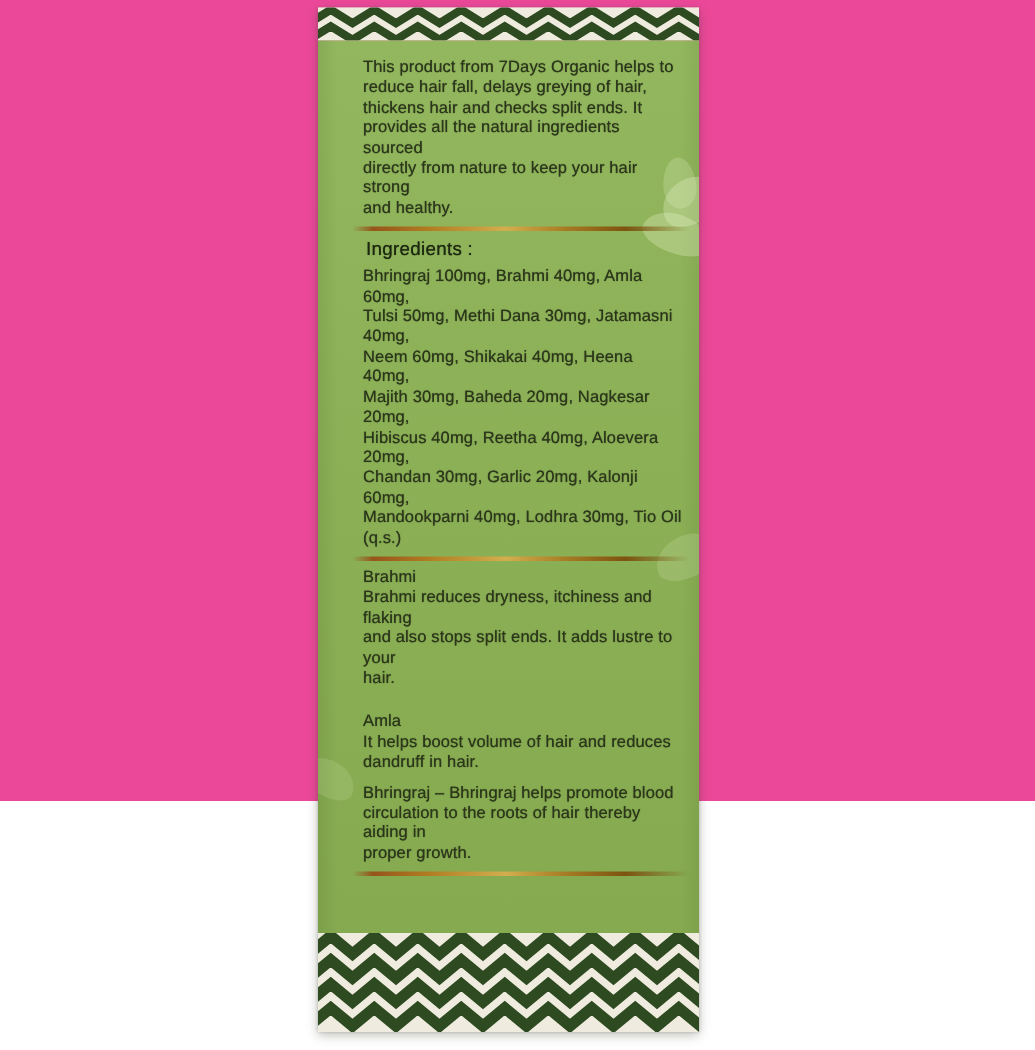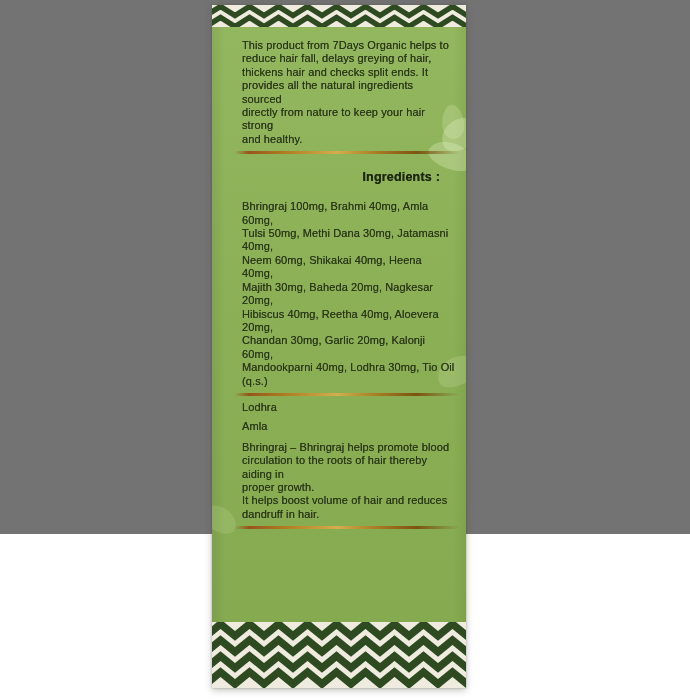--- a/index.html
+++ b/index.html
@@ -5,21 +5,21 @@
   html, body { margin: 0; padding: 0; }
   body {
     width: 690px; height: 700px;
     background: #ffffff;
     font-family: "Liberation Sans", sans-serif;
     overflow: hidden;
   }
   .scene {
     position: relative;
     width: 690px; height: 534px;
-    background: #737373;
+    background: #ec4899;
   }
   .package {
     position: absolute;
     left: 212px; top: 5px;
     width: 254px;
     box-shadow: 0 2px 7px rgba(70,70,55,0.35), 0 0 2px rgba(60,60,45,0.3);
   }
   .band { display: block; width: 254px; line-height: 0; background: #efecdf; }
   .band svg { display: block; }
   .label {
@@ -47,38 +47,37 @@
   .txt {
     margin: 0;
     font-size: 11px;
     line-height: 13.4px;
     color: #2b361a;
     white-space: pre-line;
     text-shadow: 0 0 0.6px rgba(43,54,26,0.85);
     letter-spacing: 0.1px;
   }
   .hd {
-    margin: 16px;
+    margin: 2px;
     font-size: 12.5px;
     line-height: 14px;
-    font-weight: bold;
+    font-weight: normal;
     color: #1c2710;
     text-shadow: 0 0 0.5px rgba(28,39,16,0.9);
     letter-spacing: 0.2px;
-    text-align: right;
   }
   .gold {
     height: 3px;
     margin: 5px -6px 5px -7px;
     border-radius: 2px;
     background: linear-gradient(90deg,
       rgba(140,80,20,0) 0%, #96551a 6%, #b07c22 22%,
       #d3ae4e 45%, #a97d25 62%, #7d5310 80%, rgba(150,100,30,0) 99%);
   } .mt5 { margin-top: 5px; }
-  .mt6 { margin-top: 6px; } .mt7 { margin-top: 7px; }
+  .mt6 { margin-top: 16px; } .mt7 { margin-top: 7px; }
 </style>
 </head>
 <body>
 
 <div class="scene">
   <div class="package">
 
     <div class="band">
       <svg width="254" height="22" viewBox="0 0 254 22">
         <defs>
@@ -110,27 +109,30 @@
       <p class="txt mt5">Bhringraj 100mg, Brahmi 40mg, Amla 60mg,
 Tulsi 50mg, Methi Dana 30mg, Jatamasni 40mg,
 Neem 60mg, Shikakai 40mg, Heena 40mg,
 Majith 30mg, Baheda 20mg, Nagkesar 20mg,
 Hibiscus 40mg, Reetha 40mg, Aloevera 20mg,
 Chandan 30mg, Garlic 20mg, Kalonji 60mg,
 Mandookparni 40mg, Lodhra 30mg, Tio Oil (q.s.)</p>
 
       <div class="gold"></div>
 
-      <p class="txt">Lodhra</p>
+      <p class="txt">Brahmi</p>
+      <p class="txt">Brahmi reduces dryness, itchiness and flaking
+and also stops split ends. It adds lustre to your
+hair.</p>
       <p class="txt mt6">Amla</p>
+      <p class="txt">It helps boost volume of hair and reduces
+dandruff in hair.</p>
       <p class="txt mt7">Bhringraj – Bhringraj helps promote blood
 circulation to the roots of hair thereby aiding in
 proper growth.</p>
-      <p class="txt">It helps boost volume of hair and reduces
-dandruff in hair.</p>
 
       <div class="gold"></div>
 
     </div>
 
     <div class="band">
       <svg width="254" height="66" viewBox="0 0 254 66">
         <defs>
           <path id="zigB" d="M-6 6 L8.5 -6 L23 6 L37.5 -6 L52 6 L66.5 -6 L81 6 L95.5 -6 L110 6 L124.5 -6 L139 6 L153.5 -6 L168 6 L182.5 -6 L197 6 L211.5 -6 L226 6 L240.5 -6 L255 6 L269.5 -6" fill="none"></path>
         </defs>

